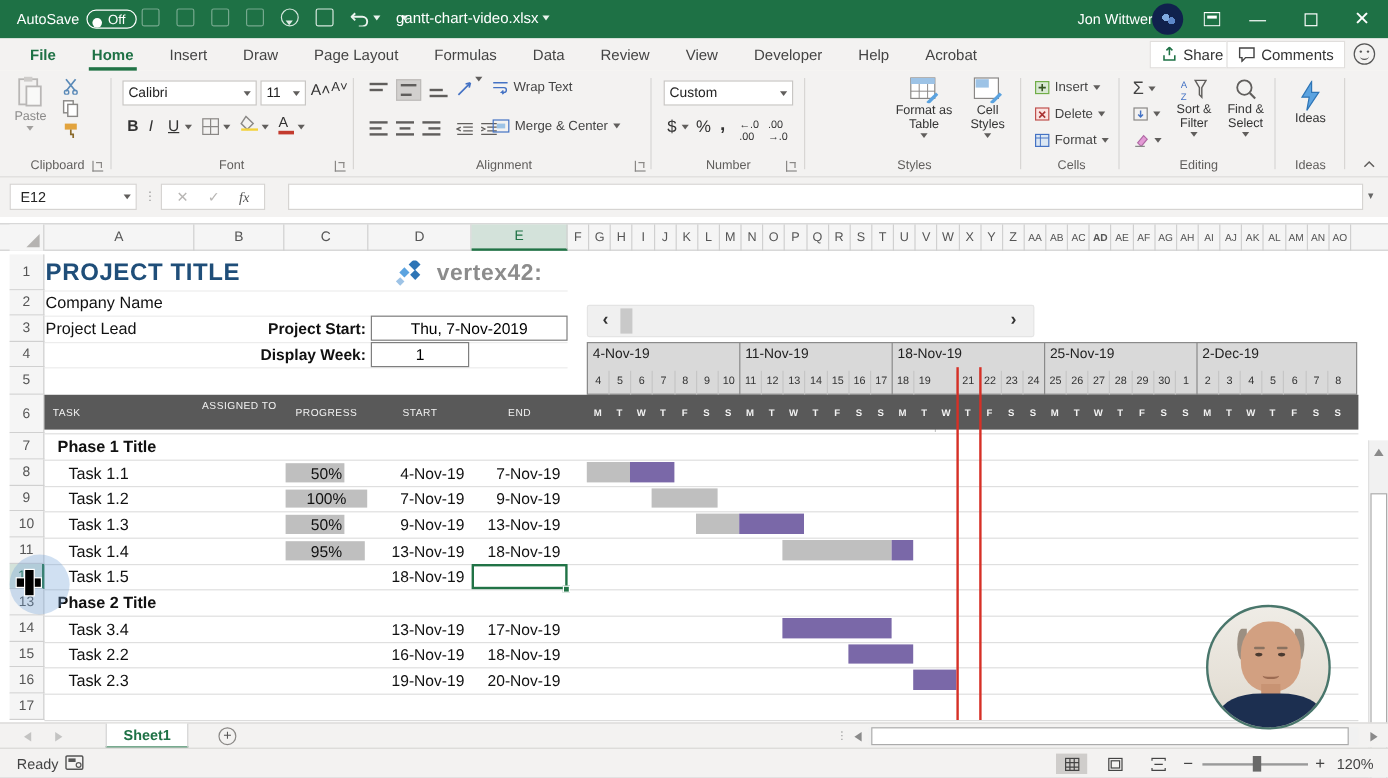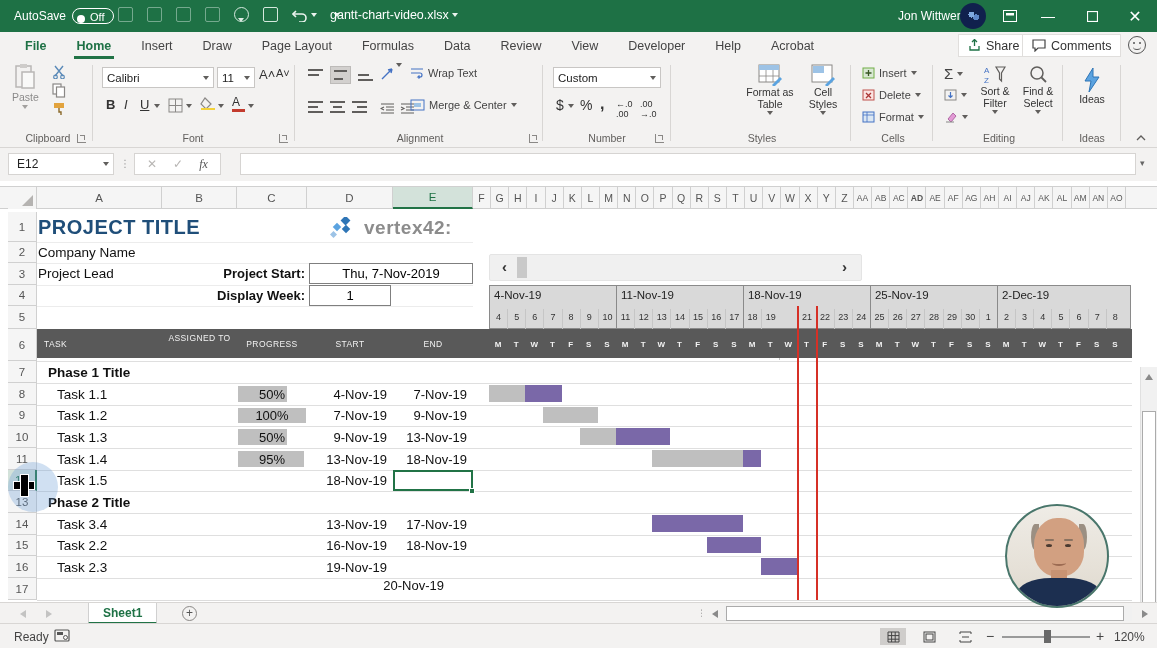--- a/index.html
+++ b/index.html
@@ -709,21 +709,21 @@
         <div class="cellt rnum" style="left: 307px; top: 289px; width: 80px; height: 21px;">18-Nov-19</div>
         <div class="cellt" style="left: 48px; top: 310px; height: 22px; font-weight: bold; font-size: 13.5px;">Phase 2 Title</div>
         <div class="cellt" style="left: 57px; top: 332px; height: 22px; font-weight: normal; font-size: 13.5px;">Task 3.4</div>
         <div class="cellt rnum" style="left: 307px; top: 332px; width: 80px; height: 22px;">13-Nov-19</div>
         <div class="cellt rnum" style="left: 393px; top: 332px; width: 74px; height: 22px;">17-Nov-19</div>
         <div class="cellt" style="left: 57px; top: 354px; height: 21px; font-weight: normal; font-size: 13.5px;">Task 2.2</div>
         <div class="cellt rnum" style="left: 307px; top: 354px; width: 80px; height: 21px;">16-Nov-19</div>
         <div class="cellt rnum" style="left: 393px; top: 354px; width: 74px; height: 21px;">18-Nov-19</div>
         <div class="cellt" style="left: 57px; top: 375px; height: 22px; font-weight: normal; font-size: 13.5px;">Task 2.3</div>
         <div class="cellt rnum" style="left: 307px; top: 375px; width: 80px; height: 22px;">19-Nov-19</div>
-        <div class="cellt rnum" style="left: 370px; top: 375px; width: 74px; height: 22px; margin-top: 18px;">20-Nov-19</div>
+        <div class="cellt rnum" style="left: 393px; top: 375px; width: 74px; height: 22px;">20-Nov-19</div>
         <div class="gbar" style="left: 489px; top: 204px; width: 36.28px; height: 17px; background: rgb(191, 191, 191);"></div>
         <div class="gbar" style="left: 525.28px; top: 204px; width: 36.28px; height: 17px; background: rgb(122, 104, 168);"></div>
         <div class="gbar" style="left: 543.42px; top: 226px; width: 54.42px; height: 16px; background: rgb(191, 191, 191);"></div>
         <div class="gbar" style="left: 579.7px; top: 247px; width: 36.28px; height: 17px; background: rgb(191, 191, 191);"></div>
         <div class="gbar" style="left: 615.98px; top: 247px; width: 54.42px; height: 17px; background: rgb(122, 104, 168);"></div>
         <div class="gbar" style="left: 652.26px; top: 269px; width: 90.7px; height: 17px; background: rgb(191, 191, 191);"></div>
         <div class="gbar" style="left: 742.96px; top: 269px; width: 18.14px; height: 17px; background: rgb(122, 104, 168);"></div>
         <div class="gbar" style="left: 652.26px; top: 334px; width: 90.7px; height: 17px; background: rgb(122, 104, 168);"></div>
         <div class="gbar" style="left: 706.68px; top: 356px; width: 54.42px; height: 16px; background: rgb(122, 104, 168);"></div>
         <div class="gbar" style="left: 761.1px; top: 377px; width: 36.28px; height: 17px; background: rgb(122, 104, 168);"></div>

